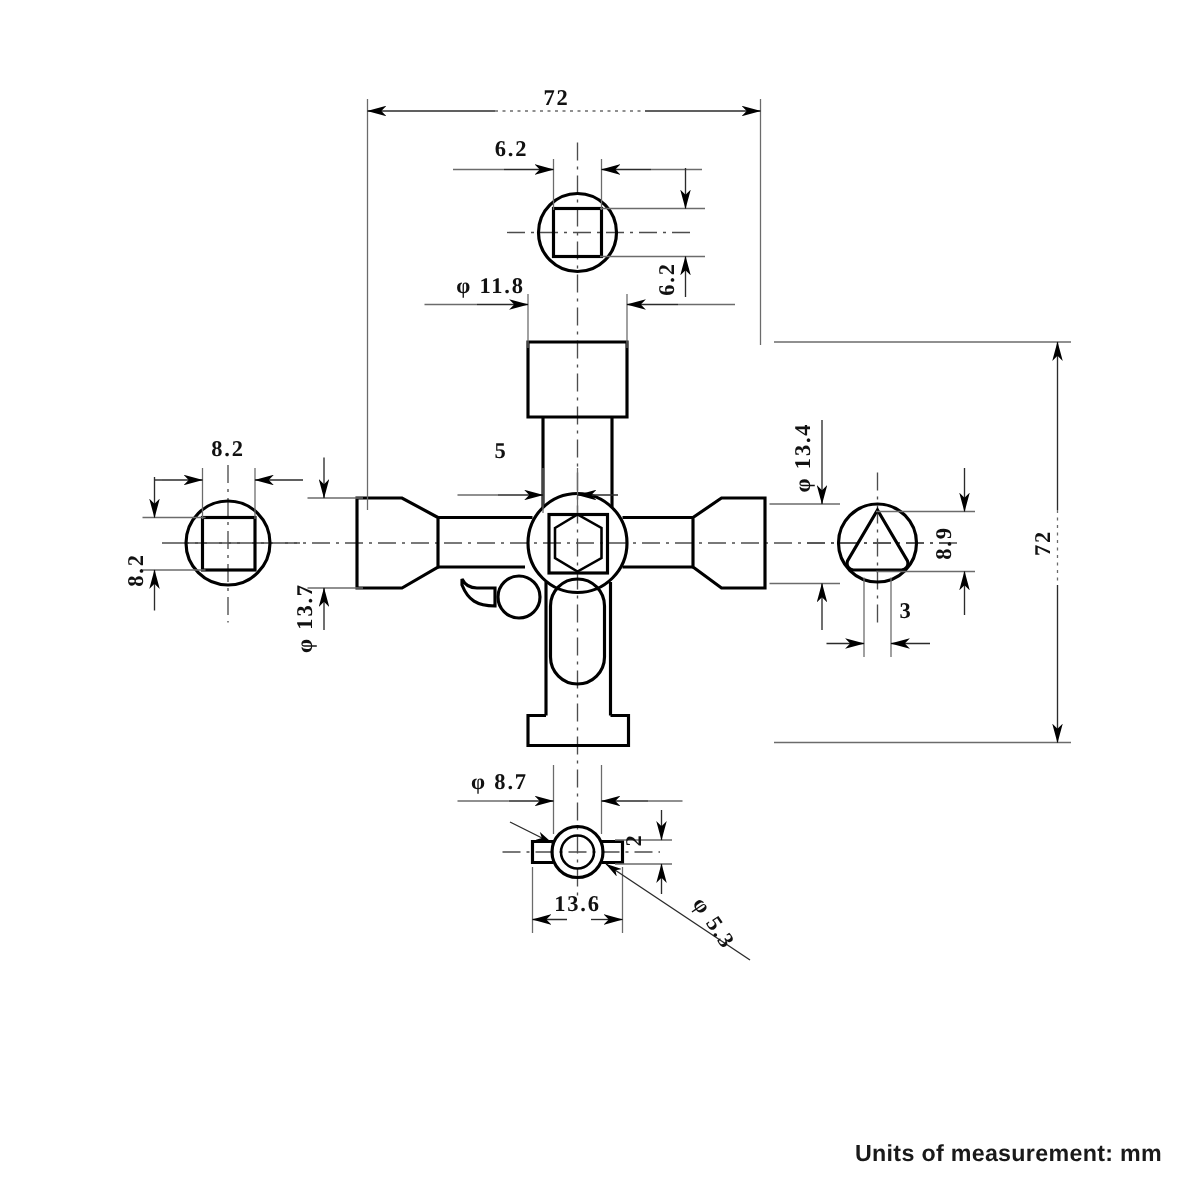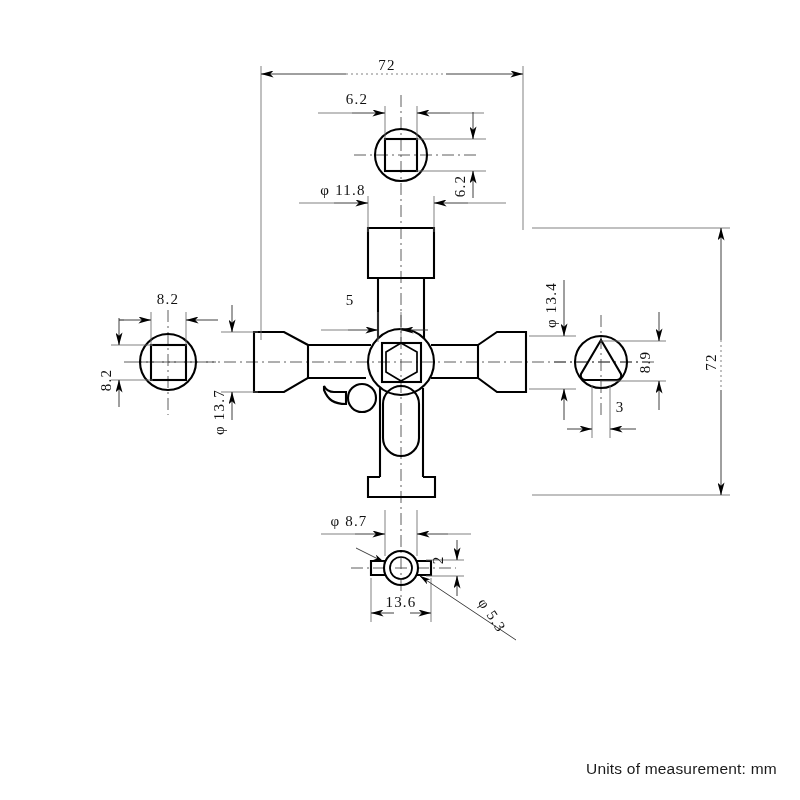--- a/index.html
+++ b/index.html
@@ -9,23 +9,24 @@
   }
   body {
     width: 800px;
     height: 800px;
     position: relative;
     overflow: hidden;
     font-family: "Liberation Serif", serif;
   }
   #drawing-root {
     position: absolute;
-    left: 16px; top: 0;
+    left: 0; top: 0;
     width: 692px;
     height: 800px;
+    font-weight: bold;
   }
   svg#tech-drawing {
     display: block;
     width: 800px;
     height: 800px;
     background: #fff;
   }
   .part-outline {
     fill: none;
     stroke: #000000;

